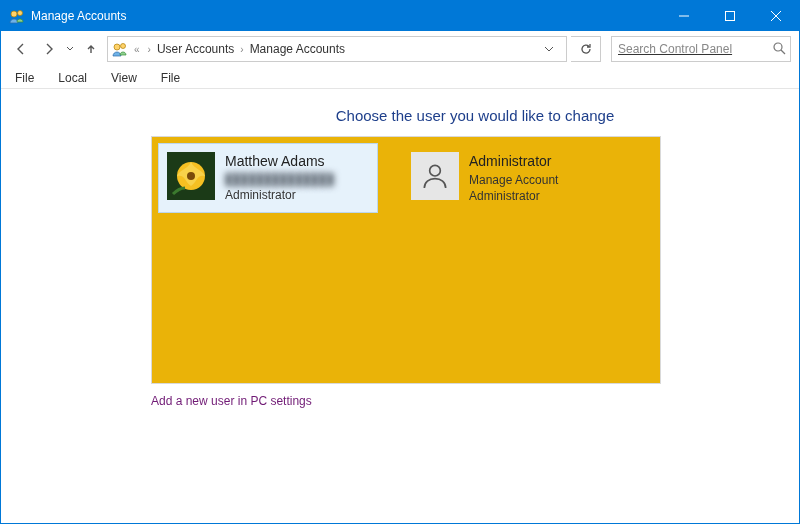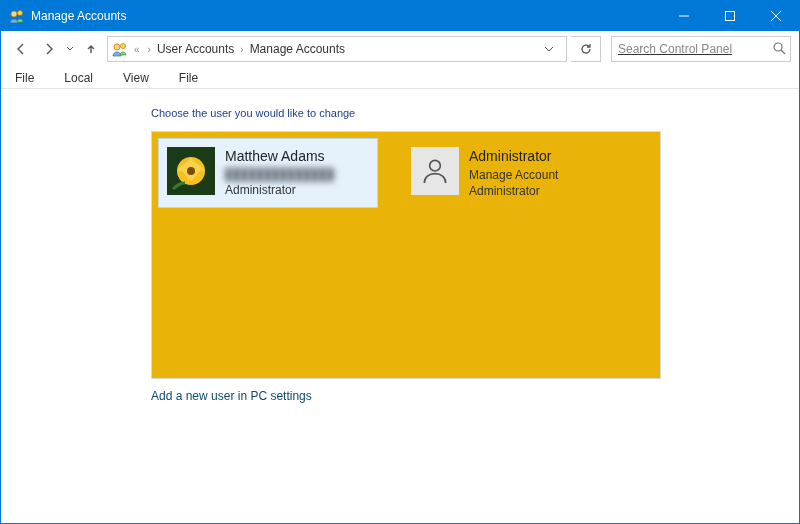--- a/index.html
+++ b/index.html
@@ -49,31 +49,31 @@
     display: flex; align-items: center; padding: 0 6px; font-size: 12px; color: #777;
   }
   .searchbox input {
     border: none; outline: none; flex: 1; font-size: 12px; color: #333; background: transparent; text-decoration: underline;
   }
   .searchbox input::placeholder { color: #888; }
   .search-icon { width: 14px; height: 14px; color: #666; }
 
   
   .menubar {
-    height: 22px; display: flex; align-items: center; gap: 14px;
+    height: 22px; display: flex; align-items: center; gap: 8px;
     padding: 0 6px; font-size: 12px; color: #333; border-bottom: 1px solid #e5e5e5;
   }
   .menu-item { padding: 2px 8px; }
 
   
   .content {
     padding: 18px 0 0 150px;
   }
   .heading {
-    color: #1e3f8b; font-size: 11px; margin-bottom: 12px;
+    color: #1e3f8b; font-size: 15px; margin-bottom: 12px; text-align: center;
   }
   .panel {
     width: 510px; height: 248px; border: 1px solid #d9d9d9; background: #eab308;
     padding: 6px;
   }
   .accounts-row { display: flex; gap: 24px; }
   .account-card {
     width: 220px; display: flex; gap: 10px; padding: 8px;
     border: 1px solid transparent;
   }
@@ -83,21 +83,21 @@
   .avatar-img, .avatar-generic {
     width: 48px; height: 48px; flex: 0 0 48px;
   }
   .avatar-generic {
     background: #e6e6e6; display:flex; align-items:center; justify-content:center;
   }
   .acct-text { font-size: 12px; color: #333; line-height: 1.35; }
   .acct-name { font-size: 14px; color: #222; margin-bottom: 1px; }
   .acct-email { color: transparent; text-shadow: 0 0 6px rgba(90,100,110,0.85); font-size: 11px; user-select:none; }
   .link {
-    display: inline-block; margin-top: 10px; color: #0c4a6e; font-size: 12px;
+    display: inline-block; margin-top: 10px; color: #701a75; font-size: 12px;
   }
 
   
   svg { display:block; }
 </style>
 </head>
 <body>
 
 <div class="titlebar">
   <span class="app-icon">

